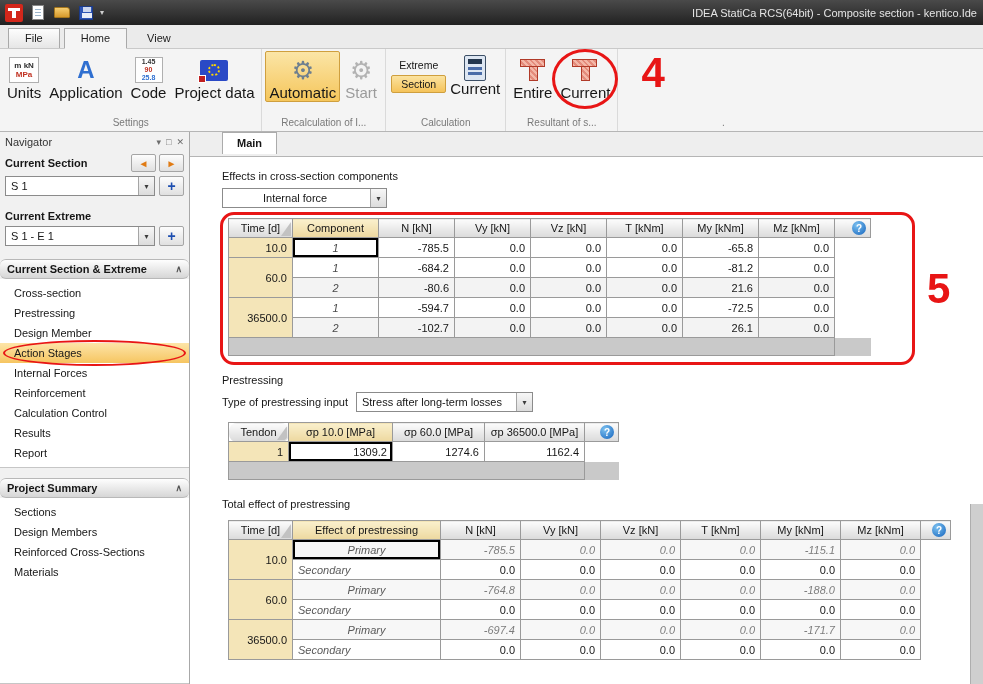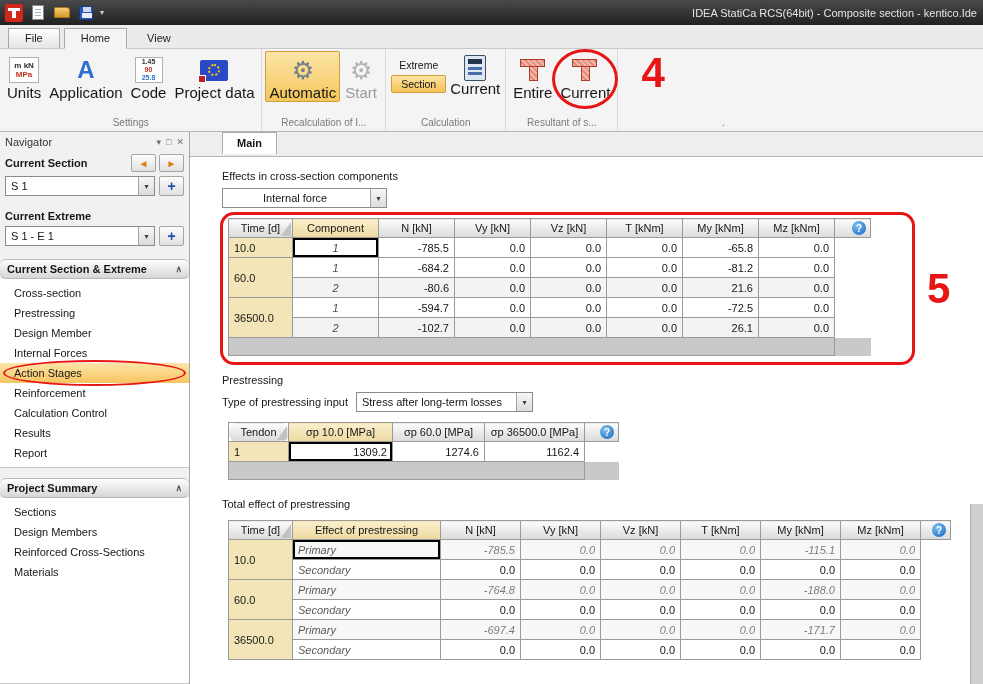--- a/index.html
+++ b/index.html
@@ -102,27 +102,27 @@
   .inline-row { display:flex; align-items:center; gap:8px; margin-top:14px; }
   .w165 { width:165px;padding-left:35px; } .w205 { width:177px; }
 
   
   .table-wrap { position:relative; display:inline-block; margin:10px 0 0 6px; }
   .grid { border-collapse:collapse; table-layout:fixed; }
   .grid th { background:linear-gradient(#fcfcfc,#dadada); border:1px solid #9a9a9a; font-weight:normal; height:19px; padding:0 4px; position:relative; overflow:hidden; white-space:nowrap; }
   .grid th.hl { background:linear-gradient(#faf0cd,#edd89f); }
   .grid td { border:1px solid #9a9a9a; height:20px; padding:0 5px; background:#fff; white-space:nowrap; overflow:hidden; }
   .sort-tri { position:absolute; right:1px; bottom:1px; width:0; height:0; border-left:10px solid transparent; border-bottom:14px solid #c2c2c2; }
-  td.time { background:#f4e5b8; text-align:left; }
+  td.time { background:#f4e5b8; text-align:right; }
   td.comp { text-align:center; font-style:italic; color:#4a4a4a; }
   td.effect { font-style:italic; color:#5a5a5a; }
   td.num { text-align:right; }
   tr.shade td.comp, tr.shade td.num { background:#f3f3f3; }
   tr.primary td.num { font-style:italic; color:#7d7d7d; background:#f7f7f7; }
-  tr.primary td.effect { background:#f7f7f7; }
+  tr.primary td.effect { background:#f7f7f7;text-align:center; }
   td.sel { box-shadow:inset 0 0 0 2px #000; }
   td.ghost { border:none; background:transparent; }
   tr.footer td { background:#c9c9c9; height:18px; }
   .w-time{width:64px;} .w-comp{width:86px;} .w-num{width:76px;} .w-help{width:36px;}
   .w-tendon{width:60px;border-radius:8px;} .w-sp1{width:104px;} .w-sp2{width:92px;} .w-sp3{width:100px;} .w-help-s{width:34px;}
   .w-eff{width:148px;} .w-num3{width:80px;} .w-help3{width:30px;}
   .help-icon { width:14px; height:14px; border-radius:50%; background:radial-gradient(circle at 35% 30%, #7cc1f0, #1463bd); color:#fff; font-size:10px; font-weight:bold; display:inline-flex; align-items:center; justify-content:center; }
   th.help-th { text-align:right; }
 
   
@@ -314,25 +314,25 @@
     </div>
 
     <div class="nav-group-header">
       <span>Current Section &amp; Extreme</span>
       <span class="chev">∧</span>
     </div>
     <div class="nav-list">
       <div class="nav-item">Cross-section</div>
       <div class="nav-item">Prestressing</div>
       <div class="nav-item">Design Member</div>
-      <div class="nav-item">Internal Forces</div>
       <div class="nav-item active">
         <span>Action Stages</span>
         <span class="red-ellipse"></span>
       </div>
+      <div class="nav-item">Internal Forces</div>
       <div class="nav-item">Reinforcement</div>
       <div class="nav-item">Calculation Control</div>
       <div class="nav-item">Results</div>
       <div class="nav-item">Report</div>
     </div>
 
     <div class="nav-group-header">
       <span>Project Summary</span>
       <span class="chev">∧</span>
     </div>

